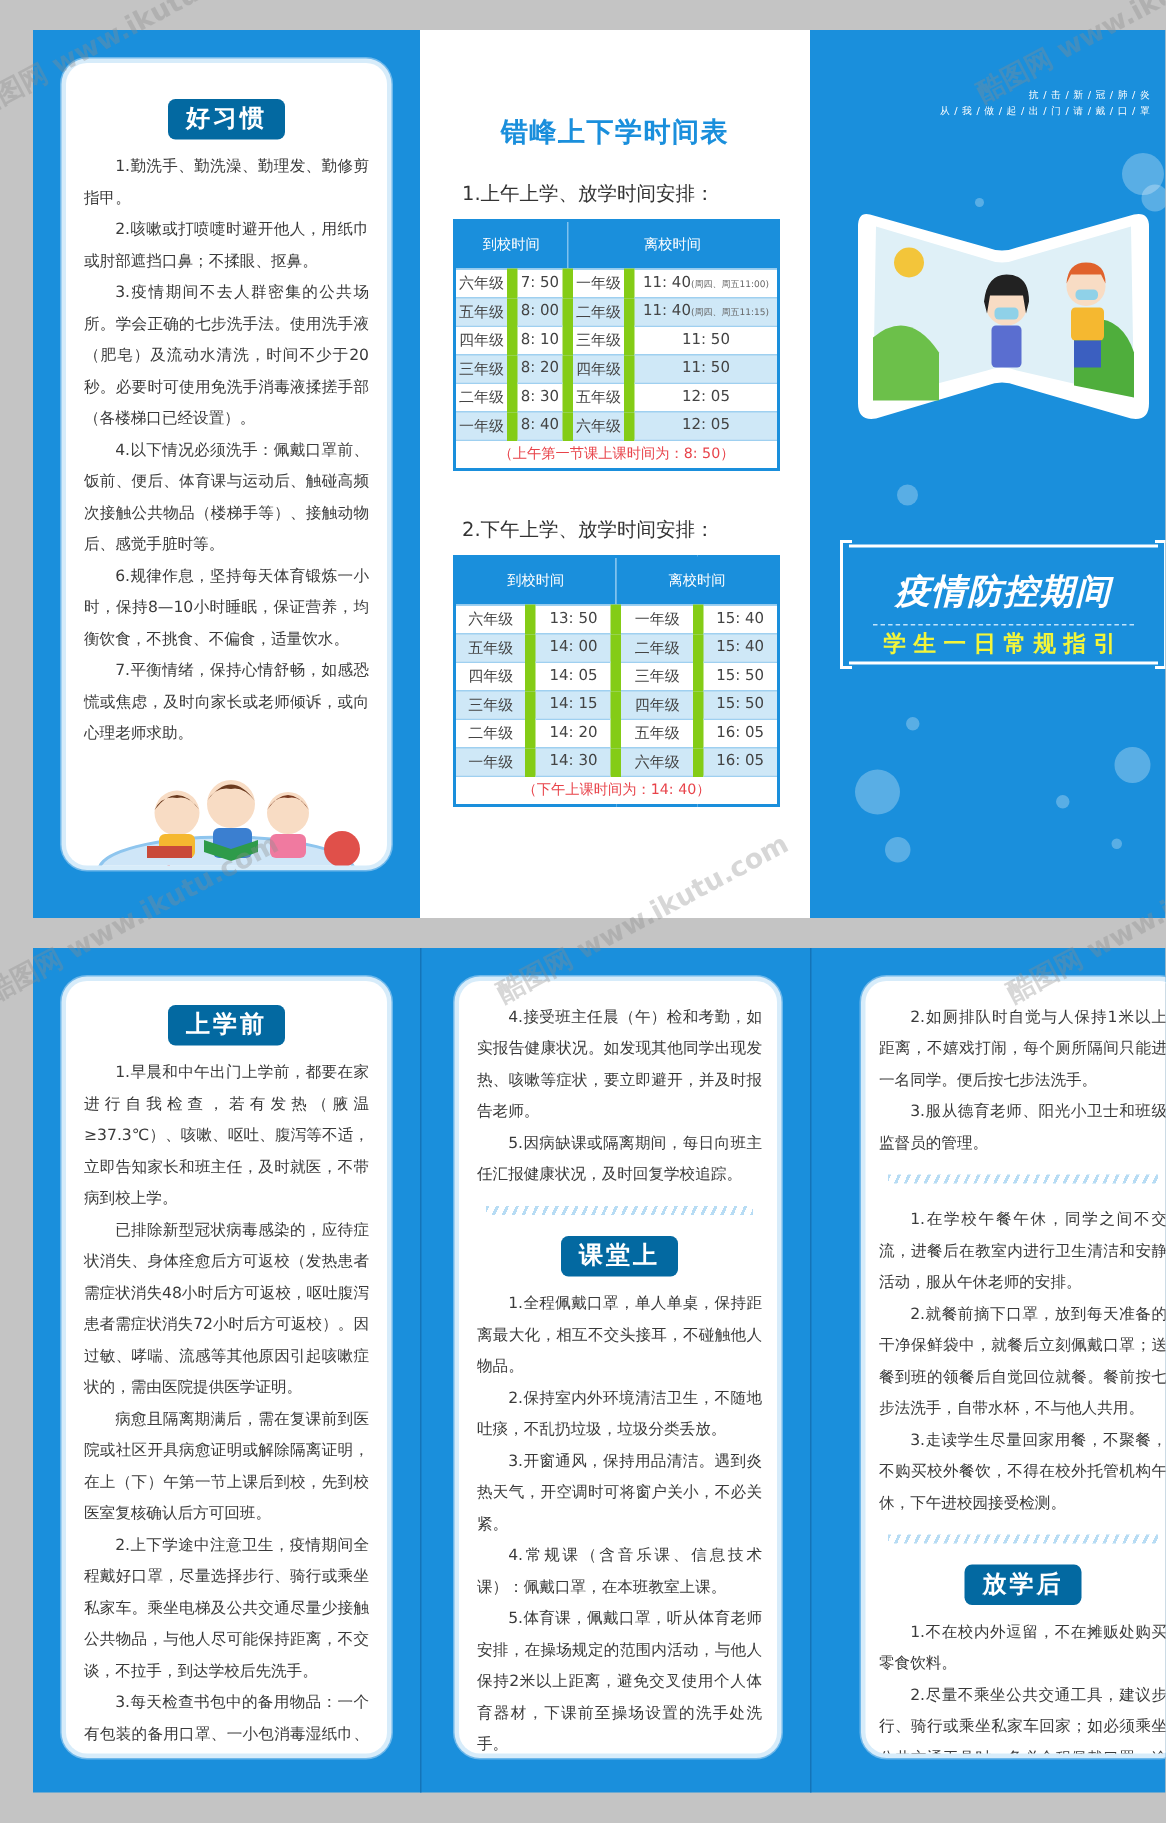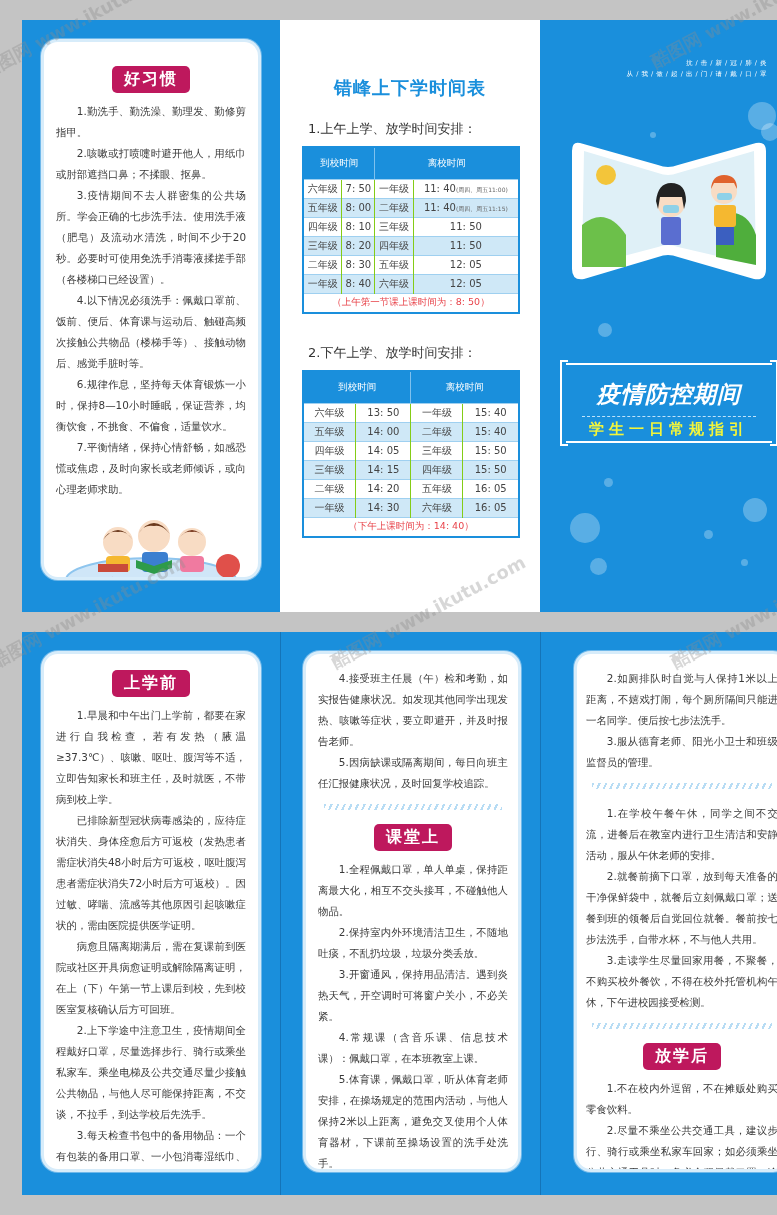--- a/index.html
+++ b/index.html
@@ -21,41 +21,41 @@
     box-shadow: 0 0 0 3px #d7ecfa, 0 0 0 4px #6fb8ea;
     padding: 14px 12px 10px 12px; overflow: hidden;
   }
   .sheet.top .c1 .card { left: 22px; top: 22px; width: 214px; height: 535px; }
   .sheet.bottom .c1 .card { left: 22px; top: 22px; width: 214px; height: 515px; }
   .sheet.bottom .c2 .card { left: 25px; top: 22px; width: 212px; height: 515px; padding-right: 10px; }
   .sheet.bottom .c3 .card { left: 36px; top: 22px; width: 210px; height: 515px; padding-left: 9px; padding-right: 9px; }
 
   .badge-wrap { text-align: center; margin: 6px 0 8px 0; }
   .badge {
-    display: inline-block; background: #be185d; color: #fff; font-weight: bold;
+    display: inline-block; background: #0369a1; color: #fff; font-weight: bold;
     font-size: 16px; letter-spacing: 2px; padding: 3px 12px; border-radius: 5px;
   }
   .para { font-size: 10.4px; line-height: 21px; text-indent: 2em; color: #3a3a3a; text-align: justify; }
   .divider {
     height: 6px; margin: 10px 6px 14px 6px;
     background: repeating-linear-gradient(115deg, #b7dcf4 0 2px, transparent 2px 6px);
   }
 
   
   .white-col { position: absolute; left: 0; top: 0; width: 260px; height: 100%; background: #fff; }
   .sched-title { text-align: center; color: #1a8fdc; font-weight: bold; font-size: 18px; letter-spacing: 1px; margin-top: 56px; }
   .sched-sub { font-size: 13px; color: #333; margin: 20px 0 0 28px; }
   .sched-table {
     margin: 8px 0 0 22px; width: 218px; border-collapse: collapse; font-size: 10px;
     border: 2px solid #1a8fdc;
   }
   .sched-table th { background: #1a8fdc; color: #fff; font-weight: normal; height: 32px; font-size: 9.5px; }
   .sched-table th + th { border-left: 1px solid #7fc1ee; }
   .sched-table td { height: 19px; text-align: center; color: #444; border-top: 1px solid #9fd0f0; }
-  .sched-table td + td { border-left: 1px solid #84cc16; margin-left: 40px; }
+  .sched-table td + td { border-left: 7px solid #84cc16; margin-left: 40px; }
   .sched-table tr.alt td { background: #cfe8f7; }
   .sched-table td.note { color: #e8434a; font-size: 9.5px; height: 20px; }
   .small-note { font-size: 6px; color: #666; }
 
   
   .cover { position: absolute; inset: 0; overflow: hidden; }
   .tagline { text-align: right; color: #fff; font-size: 6.5px; line-height: 11px; margin: 38px 10px 0 0; letter-spacing: 0.5px; }
   .tagline div { text-align: right; padding-left: 30px; }
   .bubble { position: absolute; border-radius: 50%; background: rgba(255,255,255,0.28); }
   .illus {

